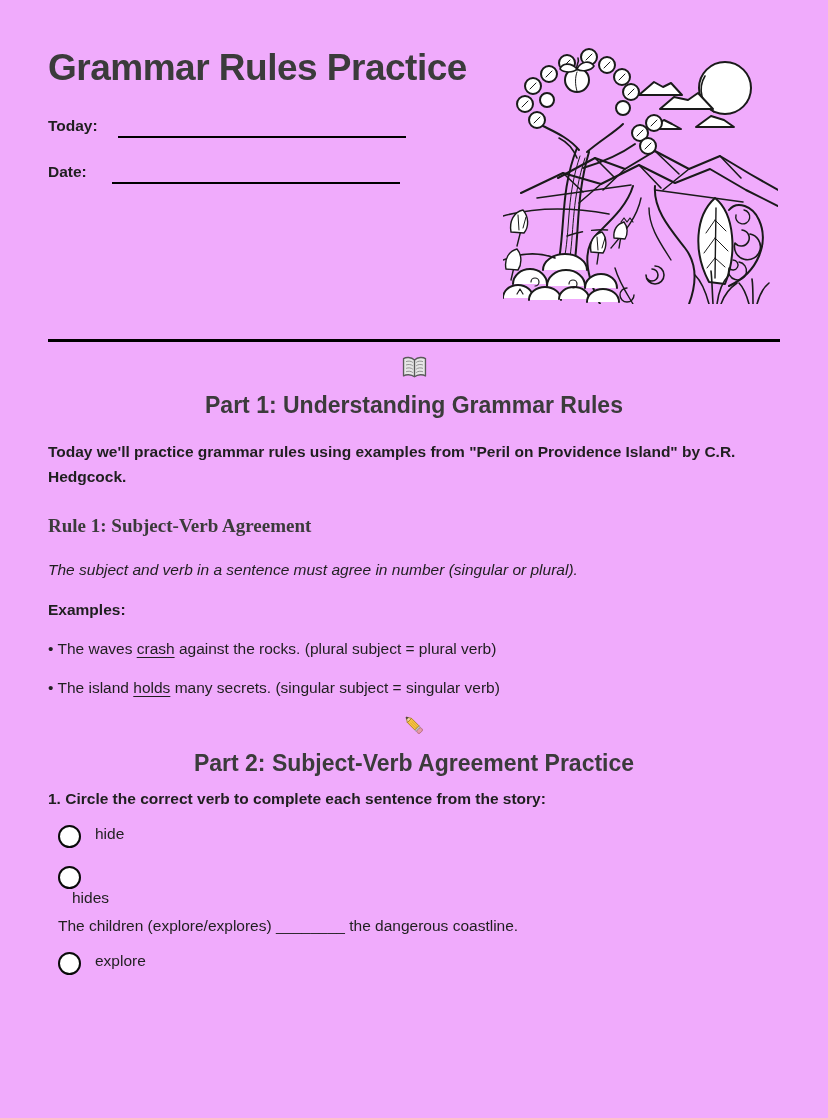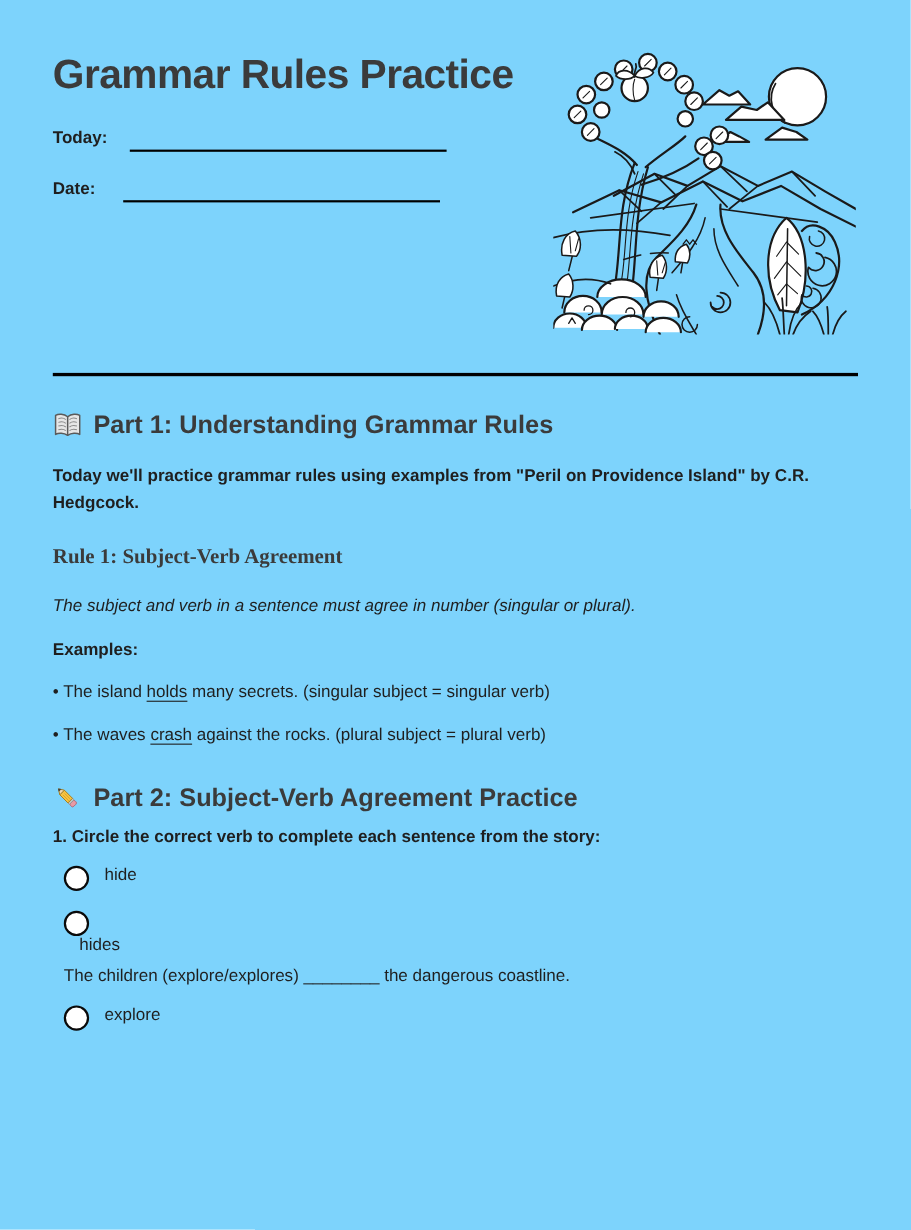--- a/index.html
+++ b/index.html
@@ -1,20 +1,20 @@
 <!DOCTYPE html>
 <html><head>
 <meta charset="utf-8">
 <style>
   * { margin:0; padding:0; box-sizing:border-box; }
   html,body { background:#ffffff; }
   .page {
     position:relative;
     width:828px; height:1118px;
-    background:#7dd3fc;
+    background:#f0abfc;
     padding:46px 48px 0 48px;
     overflow:hidden;
     font-family:"Liberation Sans", sans-serif;
     color:#1f1f1f;
     font-size:15.5px;
   }
   h1.doc-title {
     font-size:37px; font-weight:700; color:#3b3b3b;
     line-height:1.2; letter-spacing:-0.5px;
   }
@@ -27,24 +27,24 @@
     border-bottom:2px solid #000;
     margin-left:20px;
   }
   .field-row.date .write-line { margin-left:25px; }
   .illustration {
     position:absolute; top:36px; right:50px;
     width:275px; height:268px;
   }
   .divider { border:none; border-top:3px solid #000; margin-top:155px; }
   h2.part-heading {
-    margin-top:30px;
+    margin-top:12px;
     font-size:23px; font-weight:700; color:#3b3b3b;
     line-height:1.25;
-    display:flex; align-items:center; gap:10px;
+    display:flex; align-items:center; gap:10px;flex-direction:column;
   }
   h2.part-heading .hicon { display:inline-flex; width:27px; height:27px; flex:none; }
   h2.part-heading .hicon svg { width:100%; height:100%; }
   p.intro { margin-top:19px; font-weight:700; line-height:25px; max-width:700px; }
   h3.rule-heading { margin-top:26px; font-size:19px; font-weight:700; color:#3b3b3b;font-family:Liberation Serif, serif; }
   p.rule-def { margin-top:20px; font-style:italic; line-height:25px; }
   p.examples-label { margin-top:15px; font-weight:700; line-height:25px; }
   p.example { margin-top:14px; line-height:25px; }
   .uword { text-decoration:underline; text-underline-offset:3px; }
   p.q-prompt { font-weight:700; line-height:25px; }
@@ -193,23 +193,23 @@
   </h2>
 
   <p class="intro">Today we'll practice grammar rules using examples from "Peril on Providence Island" by C.R. Hedgcock.</p>
 
   <h3 class="rule-heading">Rule 1: Subject-Verb Agreement</h3>
 
   <p class="rule-def">The subject and verb in a sentence must agree in number (singular or plural).</p>
 
   <p class="examples-label">Examples:</p>
 
+  <p class="example"><span>• The waves </span><span class="uword">crash</span><span> against the rocks. (plural subject = plural verb)</span></p>
+
   <p class="example"><span>• The island </span><span class="uword">holds</span><span> many secrets. (singular subject = singular verb)</span></p>
-
-  <p class="example"><span>• The waves </span><span class="uword">crash</span><span> against the rocks. (plural subject = plural verb)</span></p>
 
   <h2 class="part-heading">
     <span class="hicon">
       <svg viewBox="0 0 32 32" xmlns="http://www.w3.org/2000/svg">
         <g transform="rotate(45 16 16)">
           <rect x="22" y="12.5" width="5" height="7" rx="2" fill="#e89aa6" stroke="#b06a78" stroke-width="1"></rect>
           <rect x="19.6" y="12.5" width="2.6" height="7" fill="#c4c4c4" stroke="#8f8f8f" stroke-width="0.8"></rect>
           <rect x="7.5" y="12.5" width="12.4" height="7" fill="#f6c244" stroke="#a5801f" stroke-width="1"></rect>
           <path d="M7.5 12.5 L2 16 L7.5 19.5 Z" fill="#f0d6ae" stroke="#a5801f" stroke-width="1" stroke-linejoin="round"></path>
           <path d="M4.2 14.6 L2 16 L4.2 17.4 Z" fill="#3d3d3d" stroke="#3d3d3d" stroke-width="0.6"></path>

